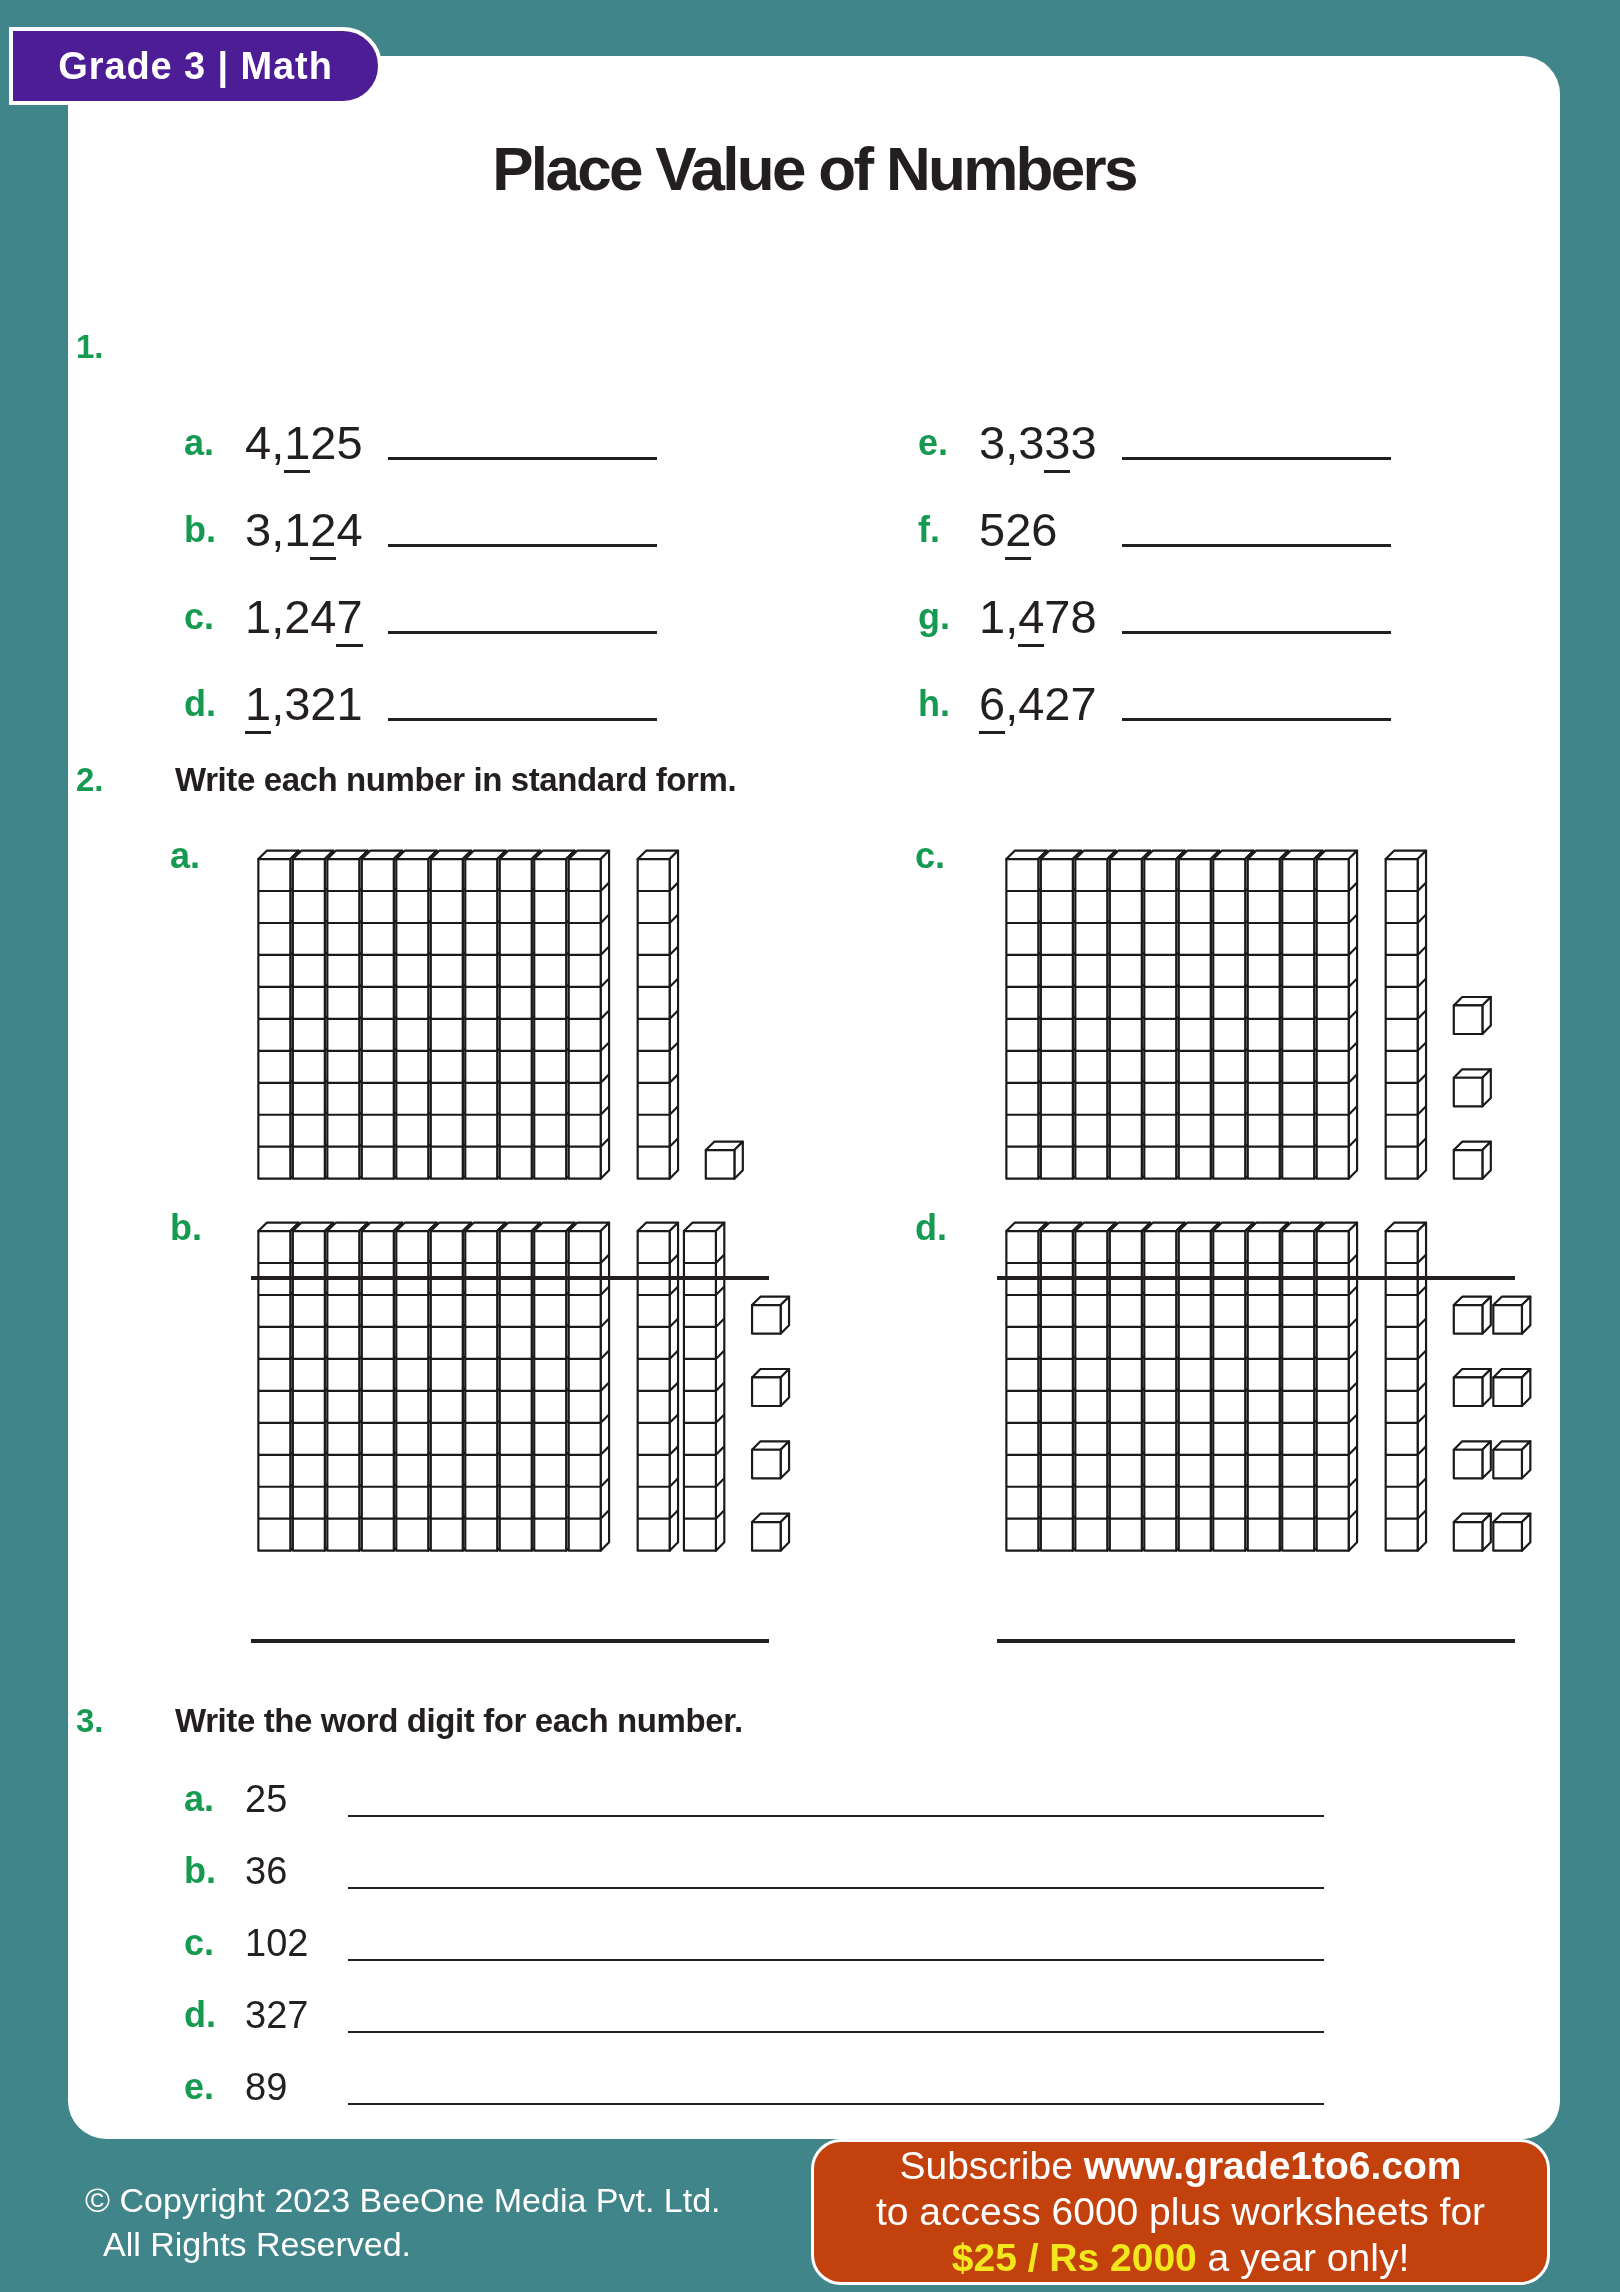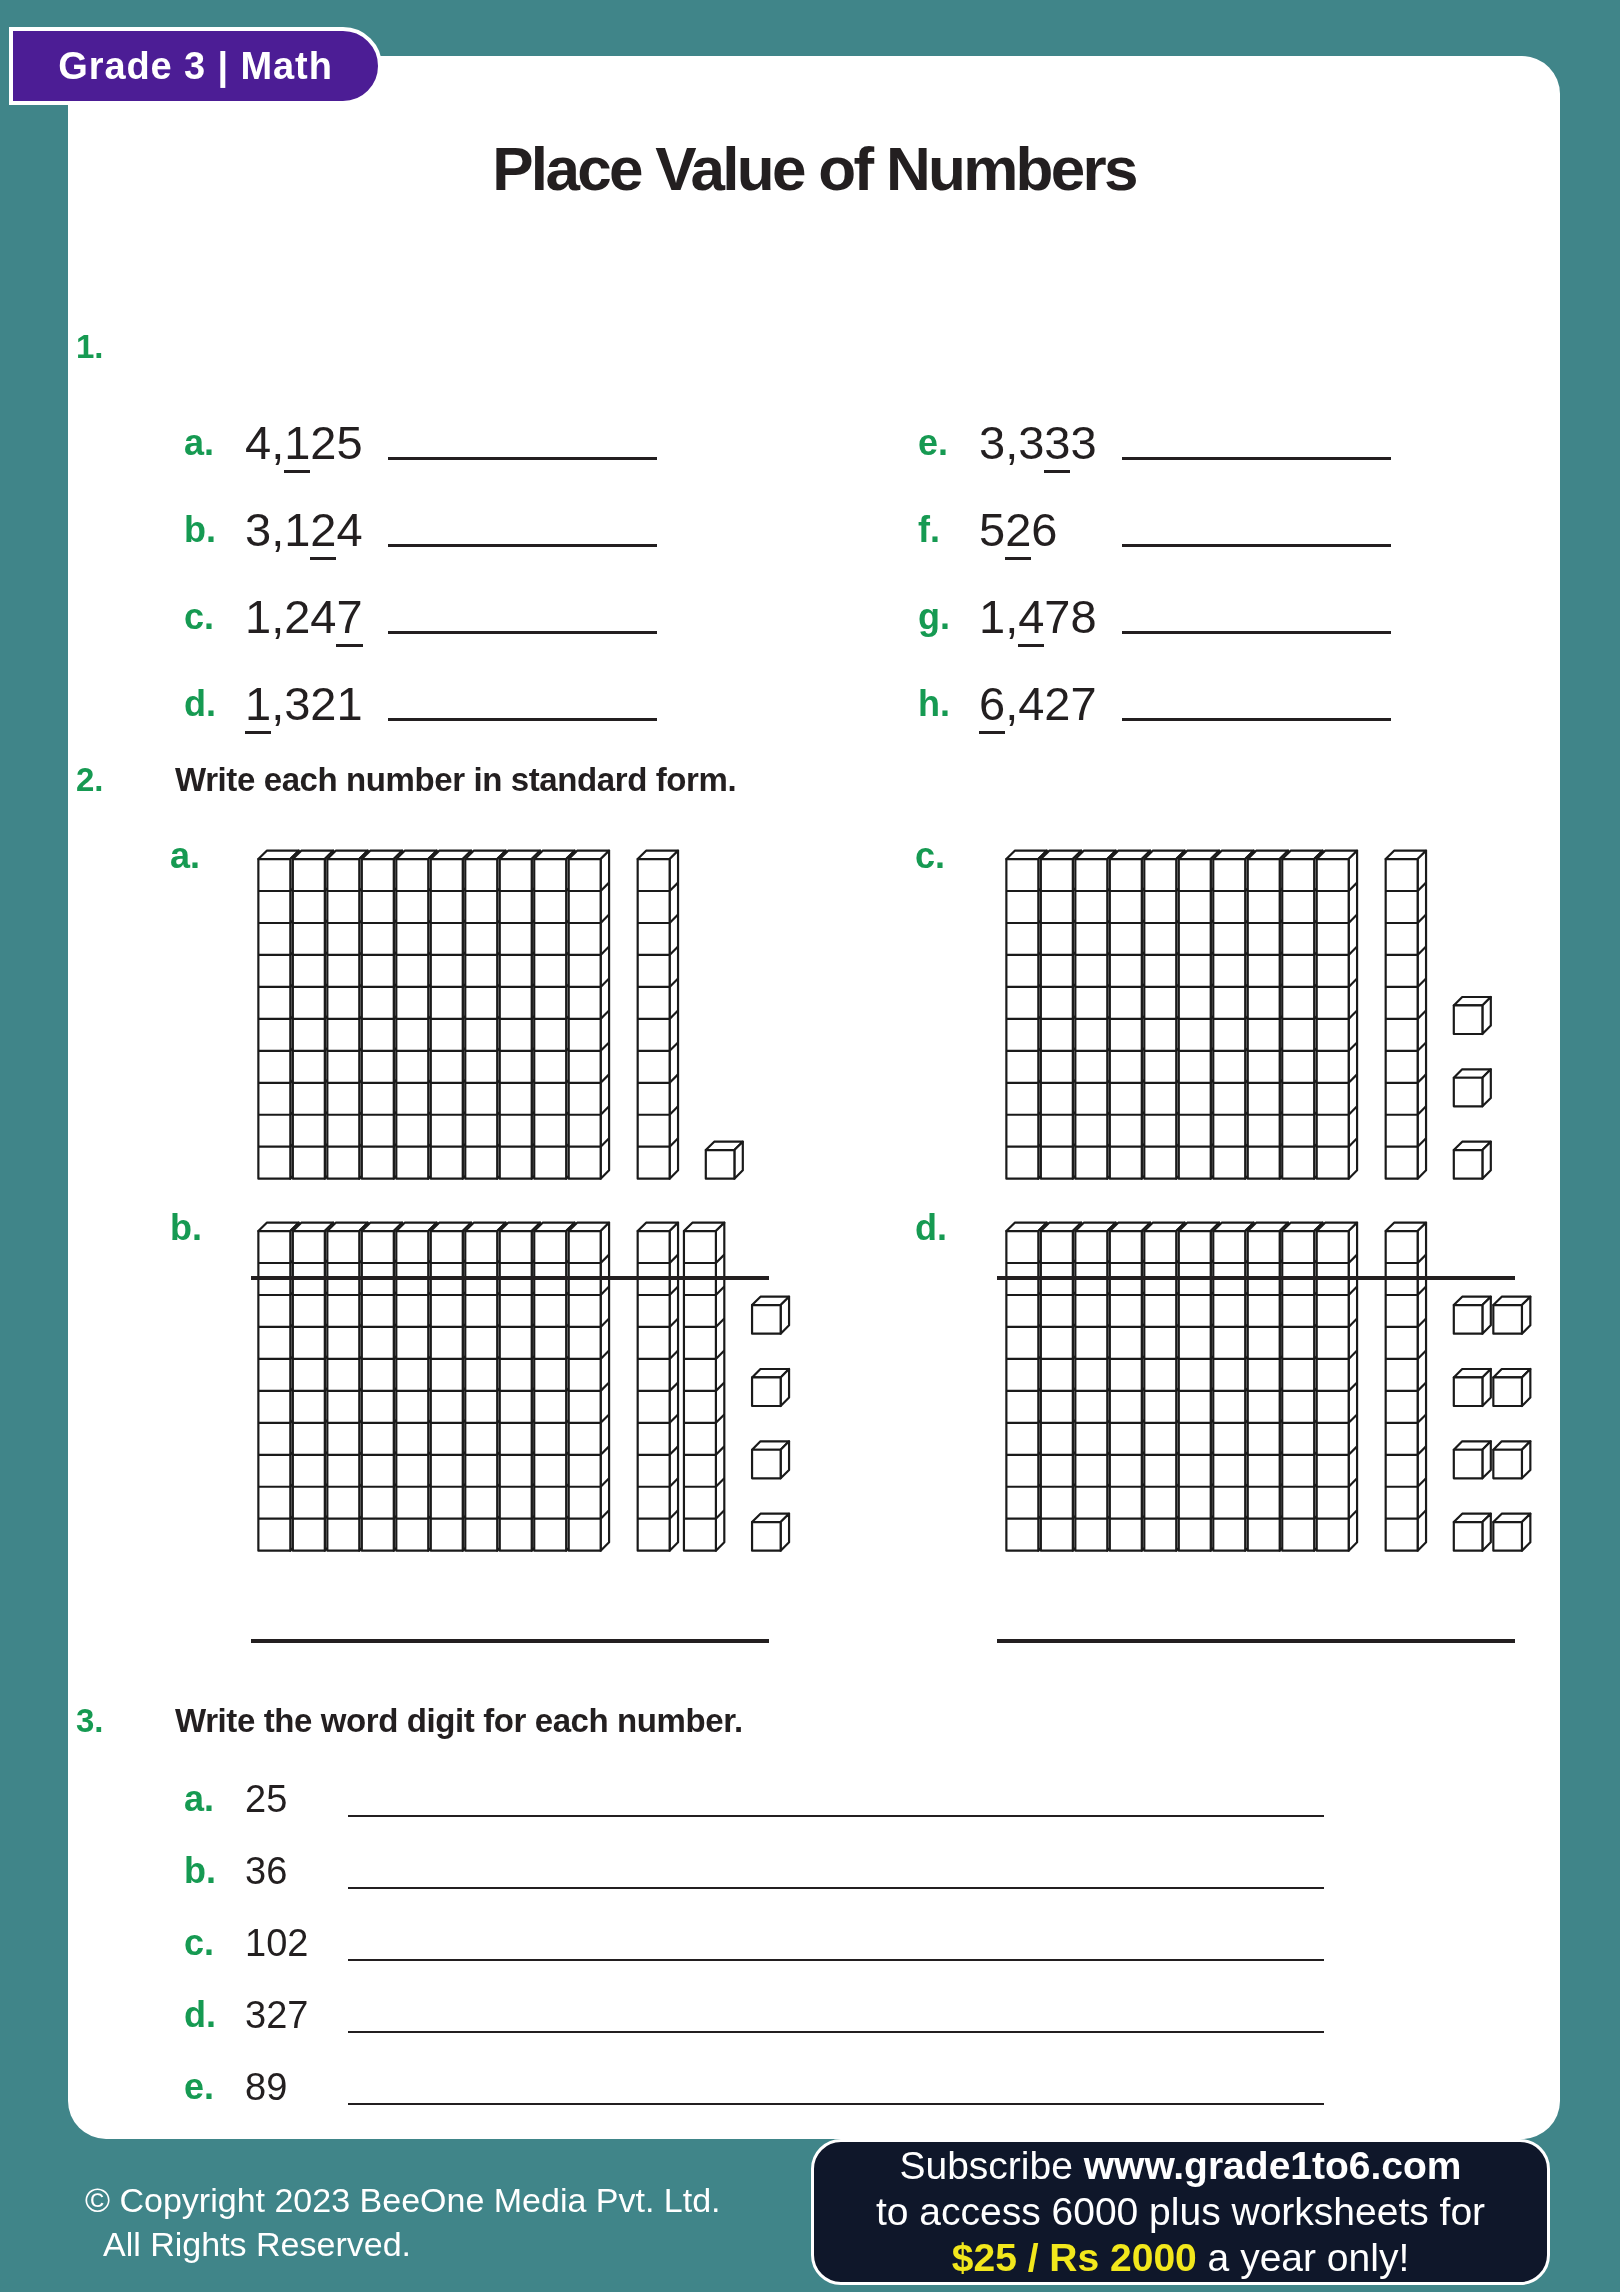--- a/index.html
+++ b/index.html
@@ -28,21 +28,21 @@
   .q2-letter{position:absolute;font-size:36px;font-weight:bold;color:#169A52;}
   .fig{position:absolute;width:545px;height:333px;}
   .ansline{position:absolute;width:518px;height:0;border-top:4.5px solid #231F20;}
 
   .q3-grid{position:absolute;left:184px;top:1763px;display:grid;grid-template-rows:repeat(5,72px);}
   .q3-num{width:103px;font-size:38px;color:#231F20;flex:none;}
   .q3-blank{width:976px;border-bottom:2.7px solid #231F20;height:34px;}
 
   .copyright{position:absolute;left:85px;top:2178px;color:#ffffff;font-size:34px;line-height:1.3;}
   .copyright .l2{padding-left:18px;}
-  .subscribe{position:absolute;left:811px;top:2139px;width:733px;height:140px;background:#0f172a;
+  .subscribe{position:absolute;left:811px;top:2139px;width:733px;height:140px;background:#c2410c;
              border:3.6px solid #ffffff;border-radius:30px;display:flex;flex-direction:column;
              justify-content:center;align-items:center;color:#ffffff;}
   .subscribe .line{font-size:39px;line-height:46px;white-space:pre;}
   .subscribe b{font-weight:bold;}
   .price{color:#F2E71C;font-weight:bold;}
   svg{display:block;}
 </style>
 </head>
 <body>
 

